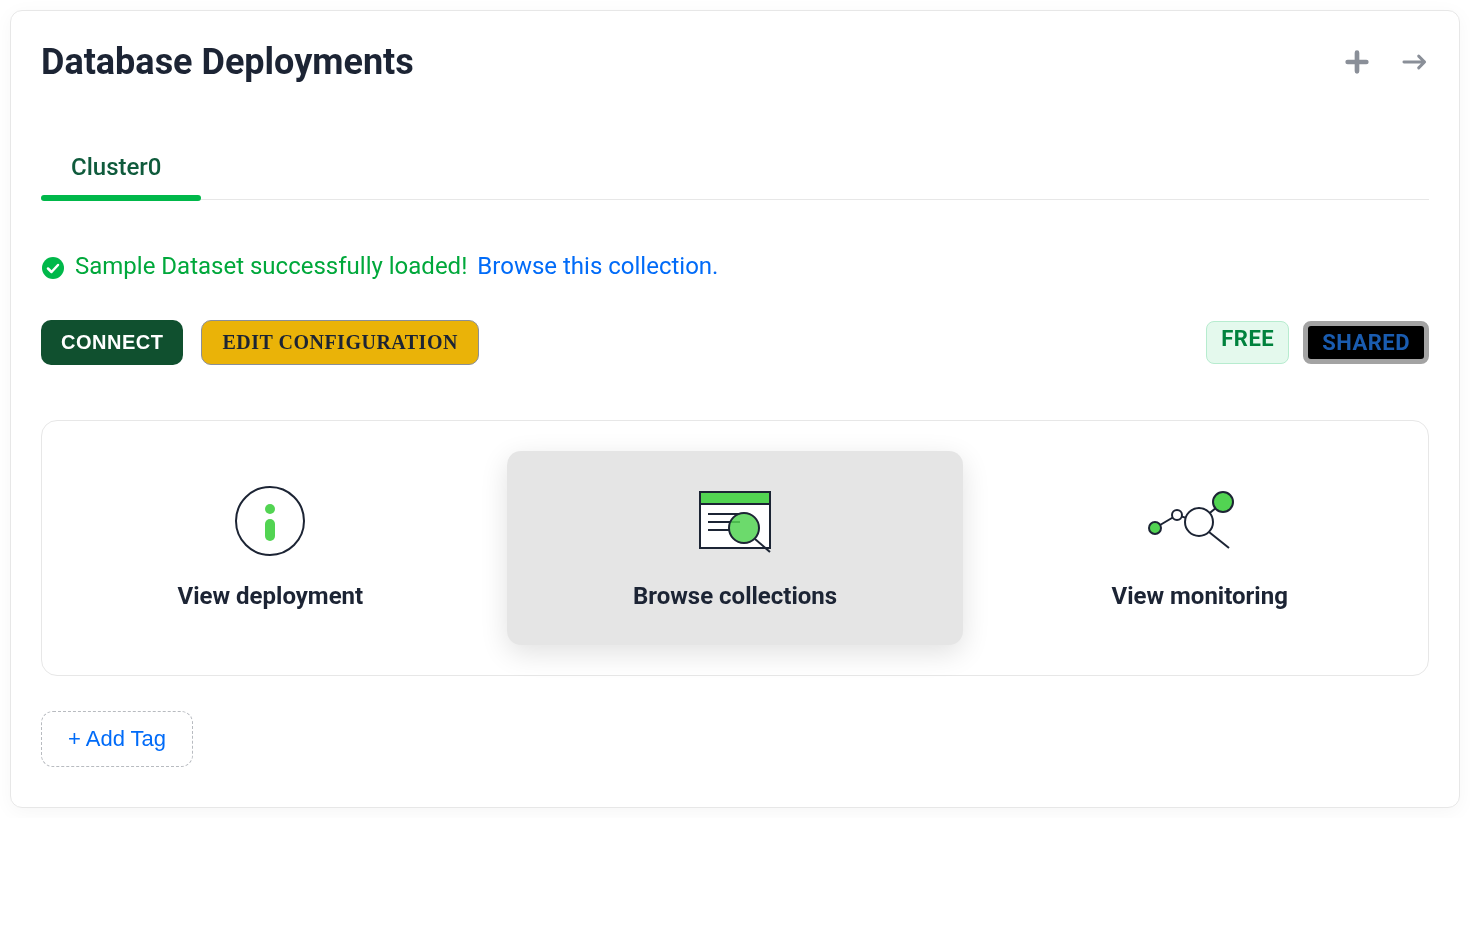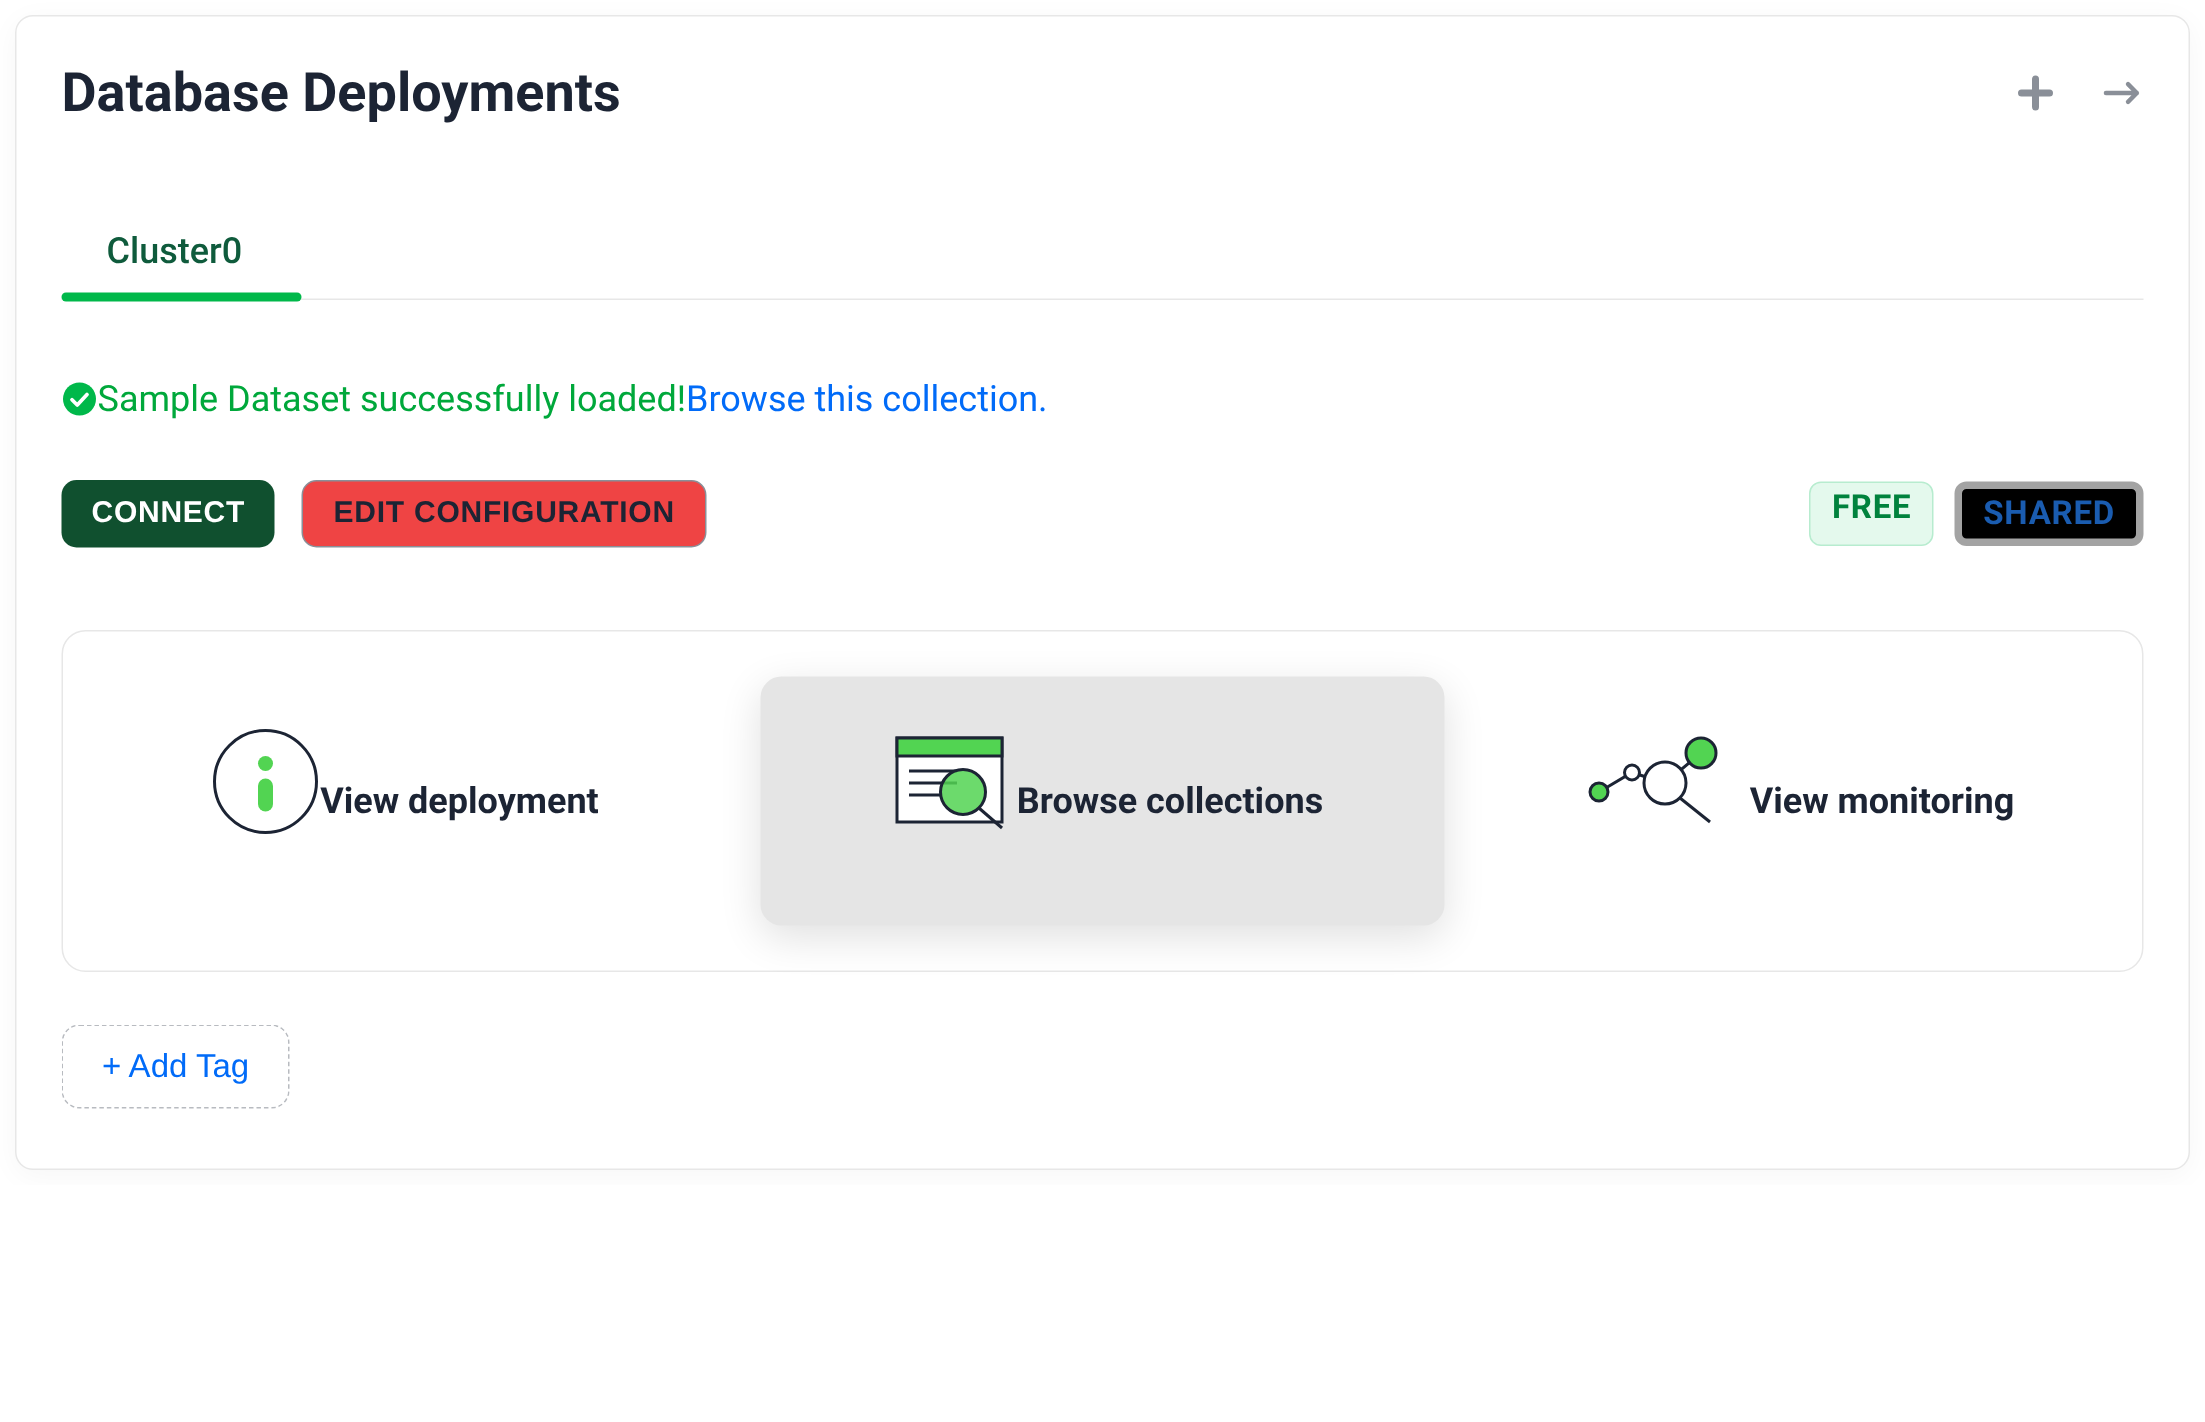--- a/index.html
+++ b/index.html
@@ -62,21 +62,22 @@
       position: absolute;
       bottom: -2px;
       left: 0;
       width: 160px;
       height: 6px;
       background: #00b84a;
       border-radius: 3px;
     }
     .status-row {
       display: flex;
-      align-items: center;
+      align-items: flex-end;
+      gap: 10px;
       margin-bottom: 40px;
       font-size: 24px;
     }
     .check-icon {
       width: 24px;
       height: 24px;
       flex-shrink: 0;
     }
     .status-text {
       color: #00a83b;
@@ -102,23 +103,24 @@
       letter-spacing: 0.5px;
       border-radius: 10px;
       cursor: pointer;
       border: none;
     }
     .btn-primary {
       background: #10502f;
       color: #fff;
     }
     .btn-secondary {
-      background: #ef4444;
+      background: #eab308;
       color: #1c2434;
       border: 1.5px solid #8a8f98;
+      font-family: Liberation Serif, serif;
     }
     .badges {
       display: flex;
       gap: 14px;
     }
     .badge {
       padding: 4px 14px;
       border-radius: 8px;
       font-size: 22px;
       font-weight: 700;
@@ -138,21 +140,21 @@
     .cards {
       display: flex;
       border: 1px solid #e7e7e7;
       border-radius: 16px;
       padding: 40px 0;
       margin-bottom: 35px;
     }
     .card {
       flex: 1;
       display: flex;
-      flex-direction: row;
+      flex-direction: column;
       align-items: center;
       justify-content: center;
       padding: 25px 20px;
       cursor: pointer;
       border-radius: 14px;
     }
     .card.highlight {
       box-shadow: 0 8px 28px rgba(0,0,0,0.12);
       margin: -10px 8px;
       background: #e5e5e5;

